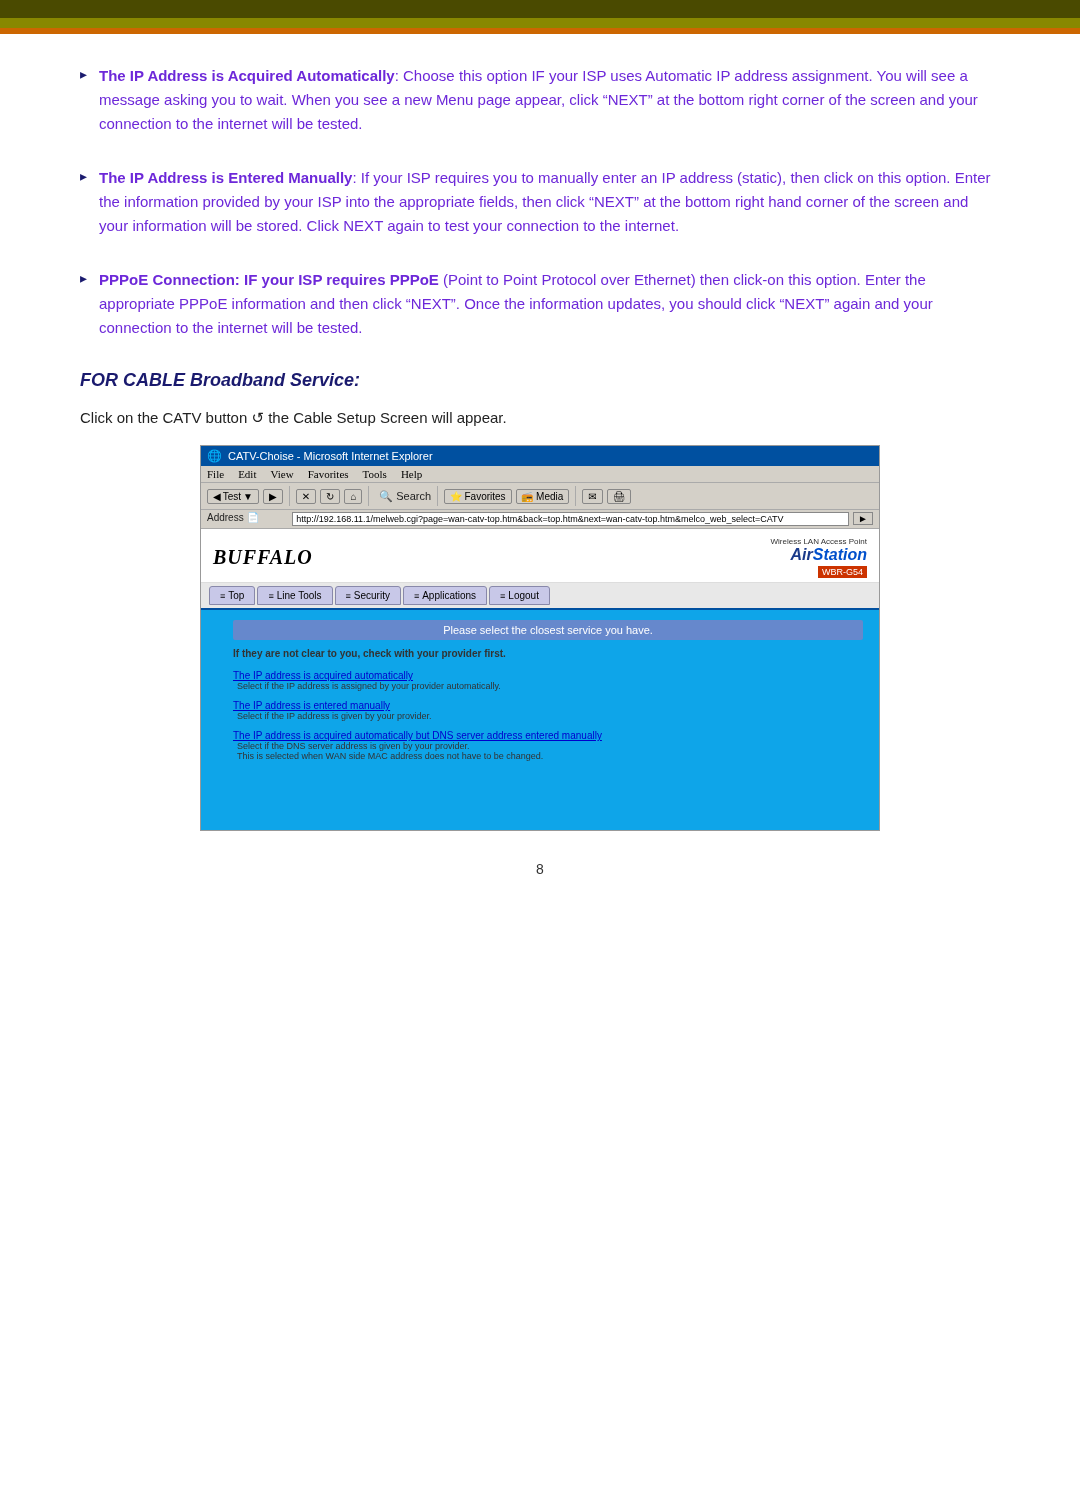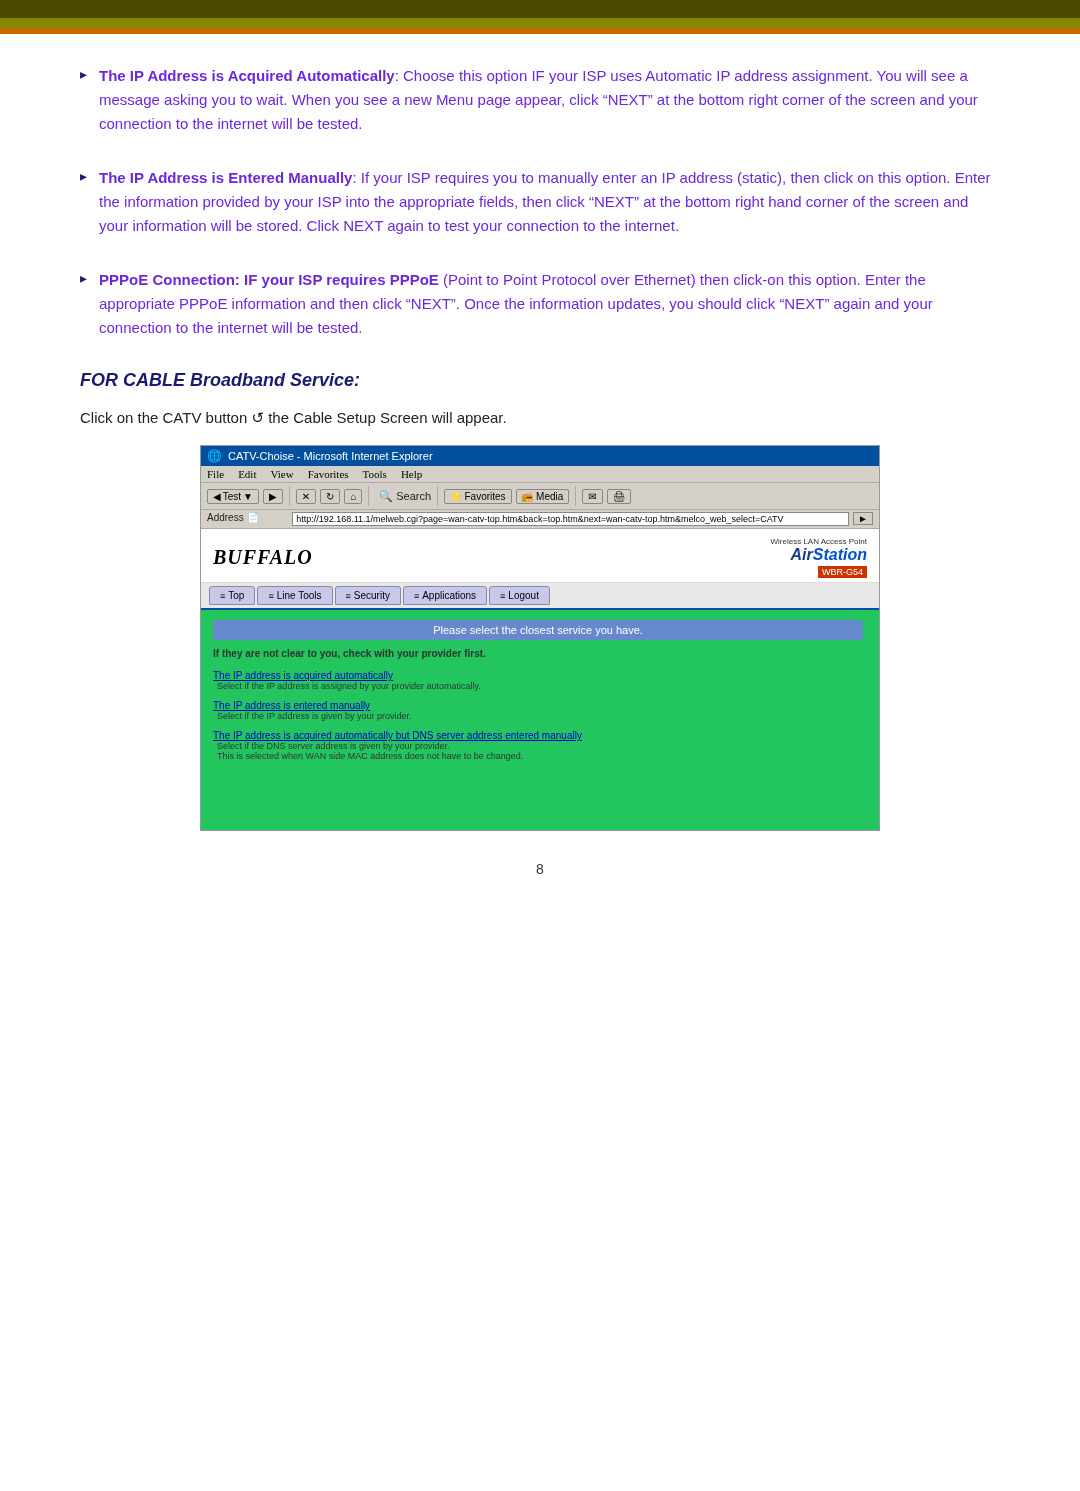--- a/index.html
+++ b/index.html
@@ -219,22 +219,22 @@
       cursor: pointer;
       display: flex;
       align-items: center;
       gap: 3px;
       color: #000;
     }
     .nav-grid-icon { font-size: 9px; }
 
     
     .router-content {
-      padding: 10px 16px 14px 12px;
-      background: #22c55e;
+      padding: 10px 16px 14px 32px;
+      background: #0ea5e9;
       min-height: 220px;
     }
     .catv-header {
       background: #6688cc;
       color: #fff;
       text-align: center;
       padding: 4px 8px;
       font-size: 11px;
       margin-bottom: 8px;
       border-radius: 2px;

